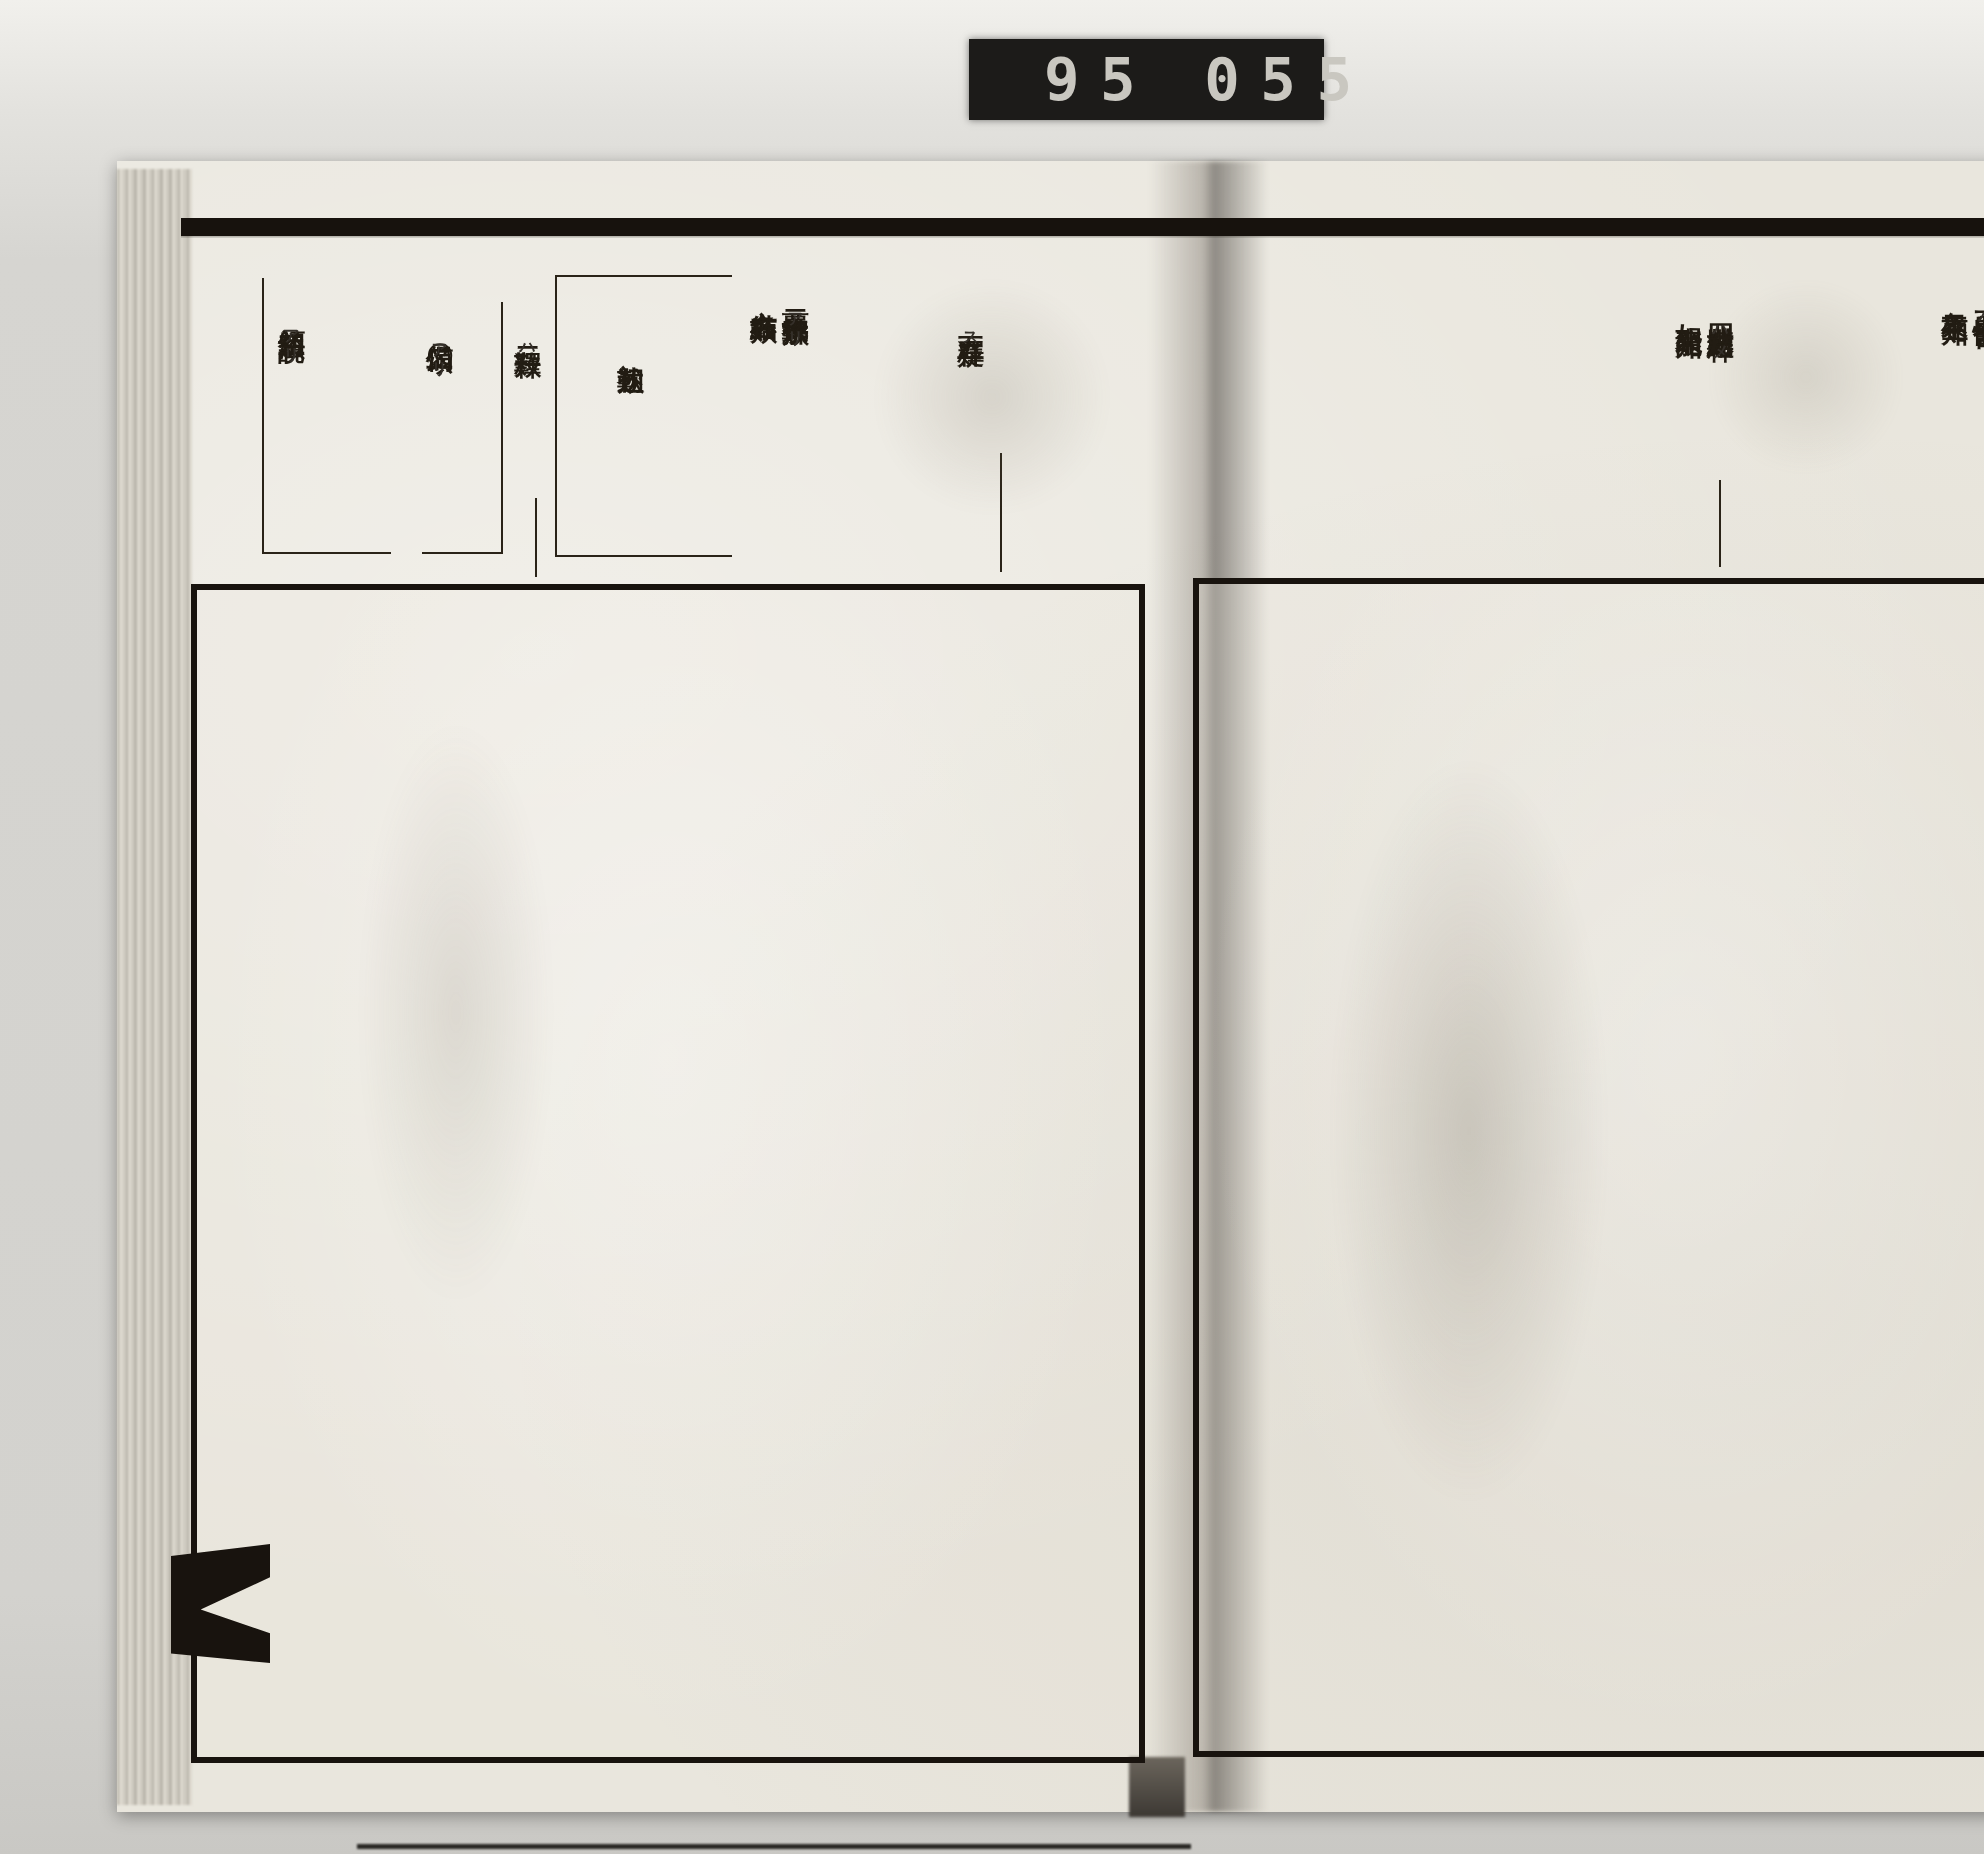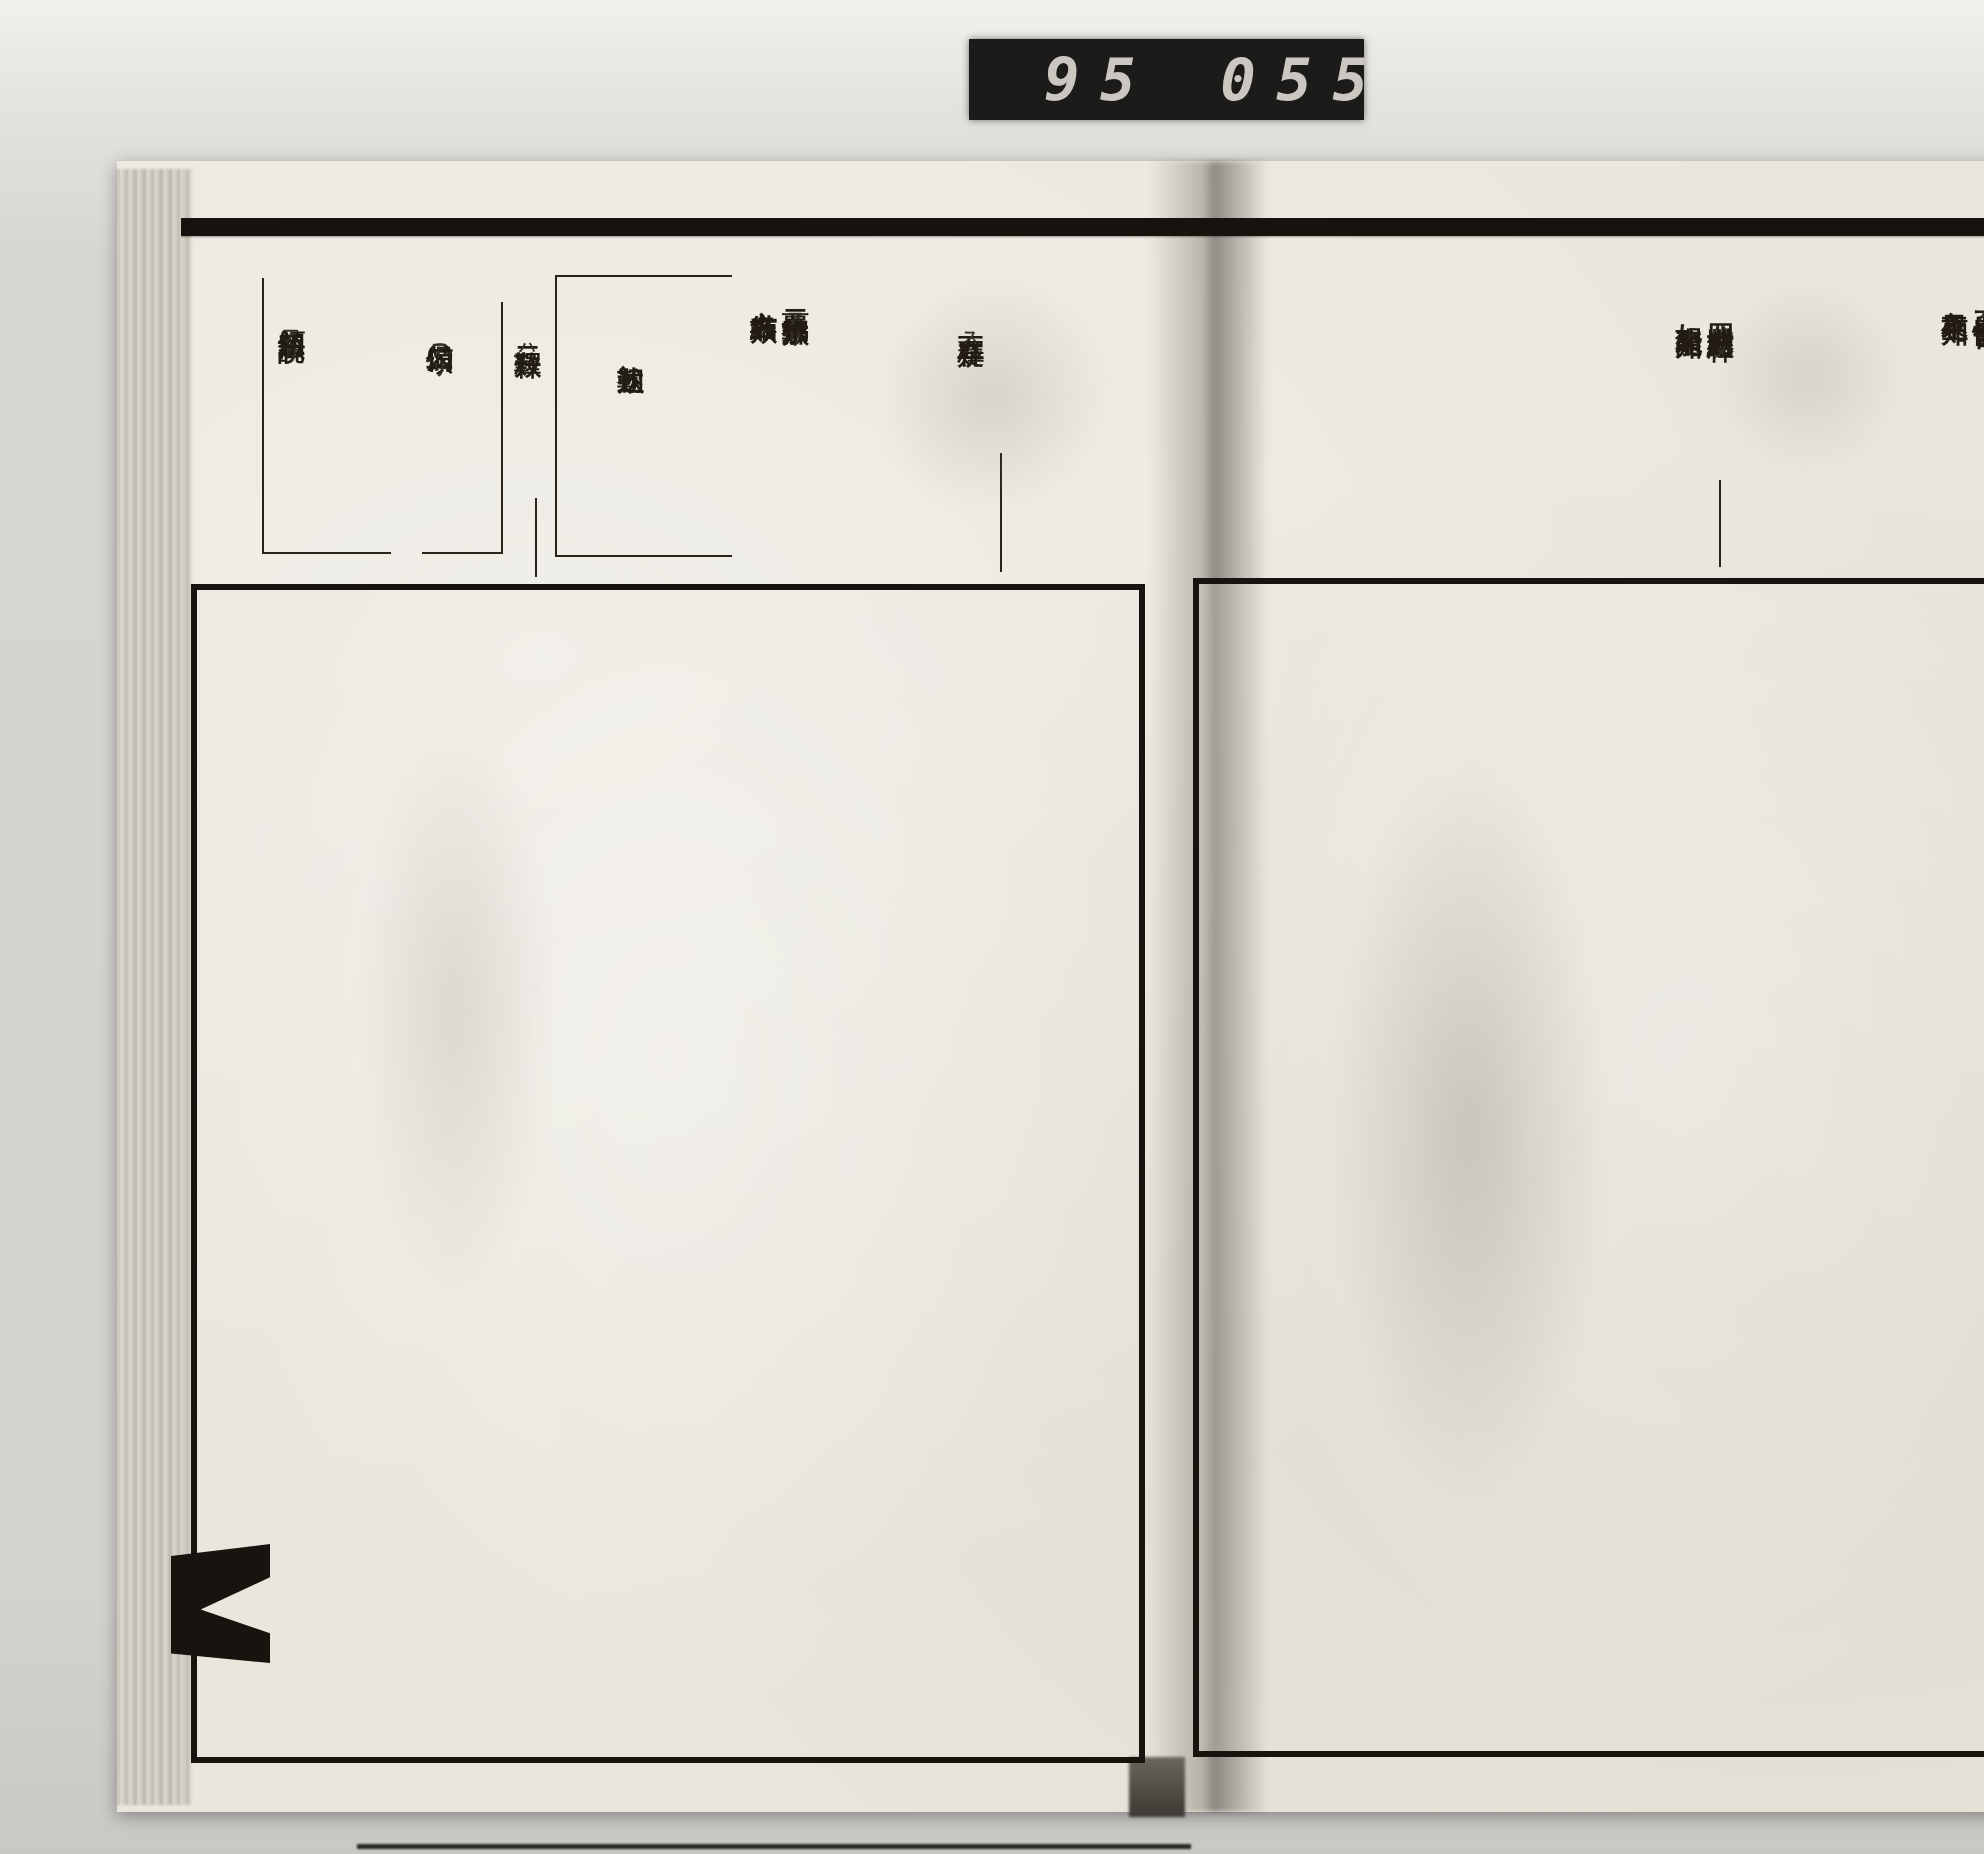--- a/index.html
+++ b/index.html
@@ -2,26 +2,26 @@
 <html style="font-size:6.4px"><head>
 <meta charset="utf-8">
 <style>
   html,body{margin:0;padding:0;}
   body{
     width:2325px;height:1855px;position:relative;overflow:hidden;
     background:linear-gradient(180deg,#f1f0ec 0%,#e3e2de 6%,#d6d5d1 14%,#d3d2ce 86%,#c9c8c4 100%);
     font-family:"DejaVu Serif","Liberation Serif",serif;
   }
   
-  .plate{position:absolute;left:969px;top:39px;width:395px;height:81px;
-    background:#1c1b19;box-shadow:0 0 7.1px rgba(0,0,0,.5);display:flex;align-items:center;font-style:italic;}
+  .plate{position:absolute;left:969px;top:39px;width:355px;height:81px;
+    background:#1c1b19;box-shadow:0 0 7.1px rgba(0,0,0,.5);display:flex;align-items:center;}
   .plate .digits{color:#c9c7c0;font-family:"DejaVu Sans Mono","Liberation Mono",monospace;
     font-size:59px;letter-spacing:20.6px;filter:blur(0.6px);font-weight:bold;}
   .plate .d-left{margin-left:75px;}
-  .plate .d-right{margin-left:64px;}
+  .plate .d-right{margin-left:48px;}
   
   .book{position:absolute;left:117px;top:161px;width:2104px;height:1651px;
     background:
       radial-gradient(ellipse at 20% 30%,rgba(255,255,255,.35),rgba(0,0,0,0) 60%),
       radial-gradient(ellipse at 80% 70%,rgba(120,110,90,.10),rgba(0,0,0,0) 55%),
       #e9e6dd;
     box-shadow:0 4px 16px rgba(0,0,0,.35);}
   .page-edges{position:absolute;left:0;top:8px;width:75px;height:1636px;
     background:repeating-linear-gradient(90deg,#b9b5ab 0 2.4px,#dcd8ce 2.4px 5.6px,#cfcbc1 5.6px 8.7px);
     filter:blur(0.8px);}

